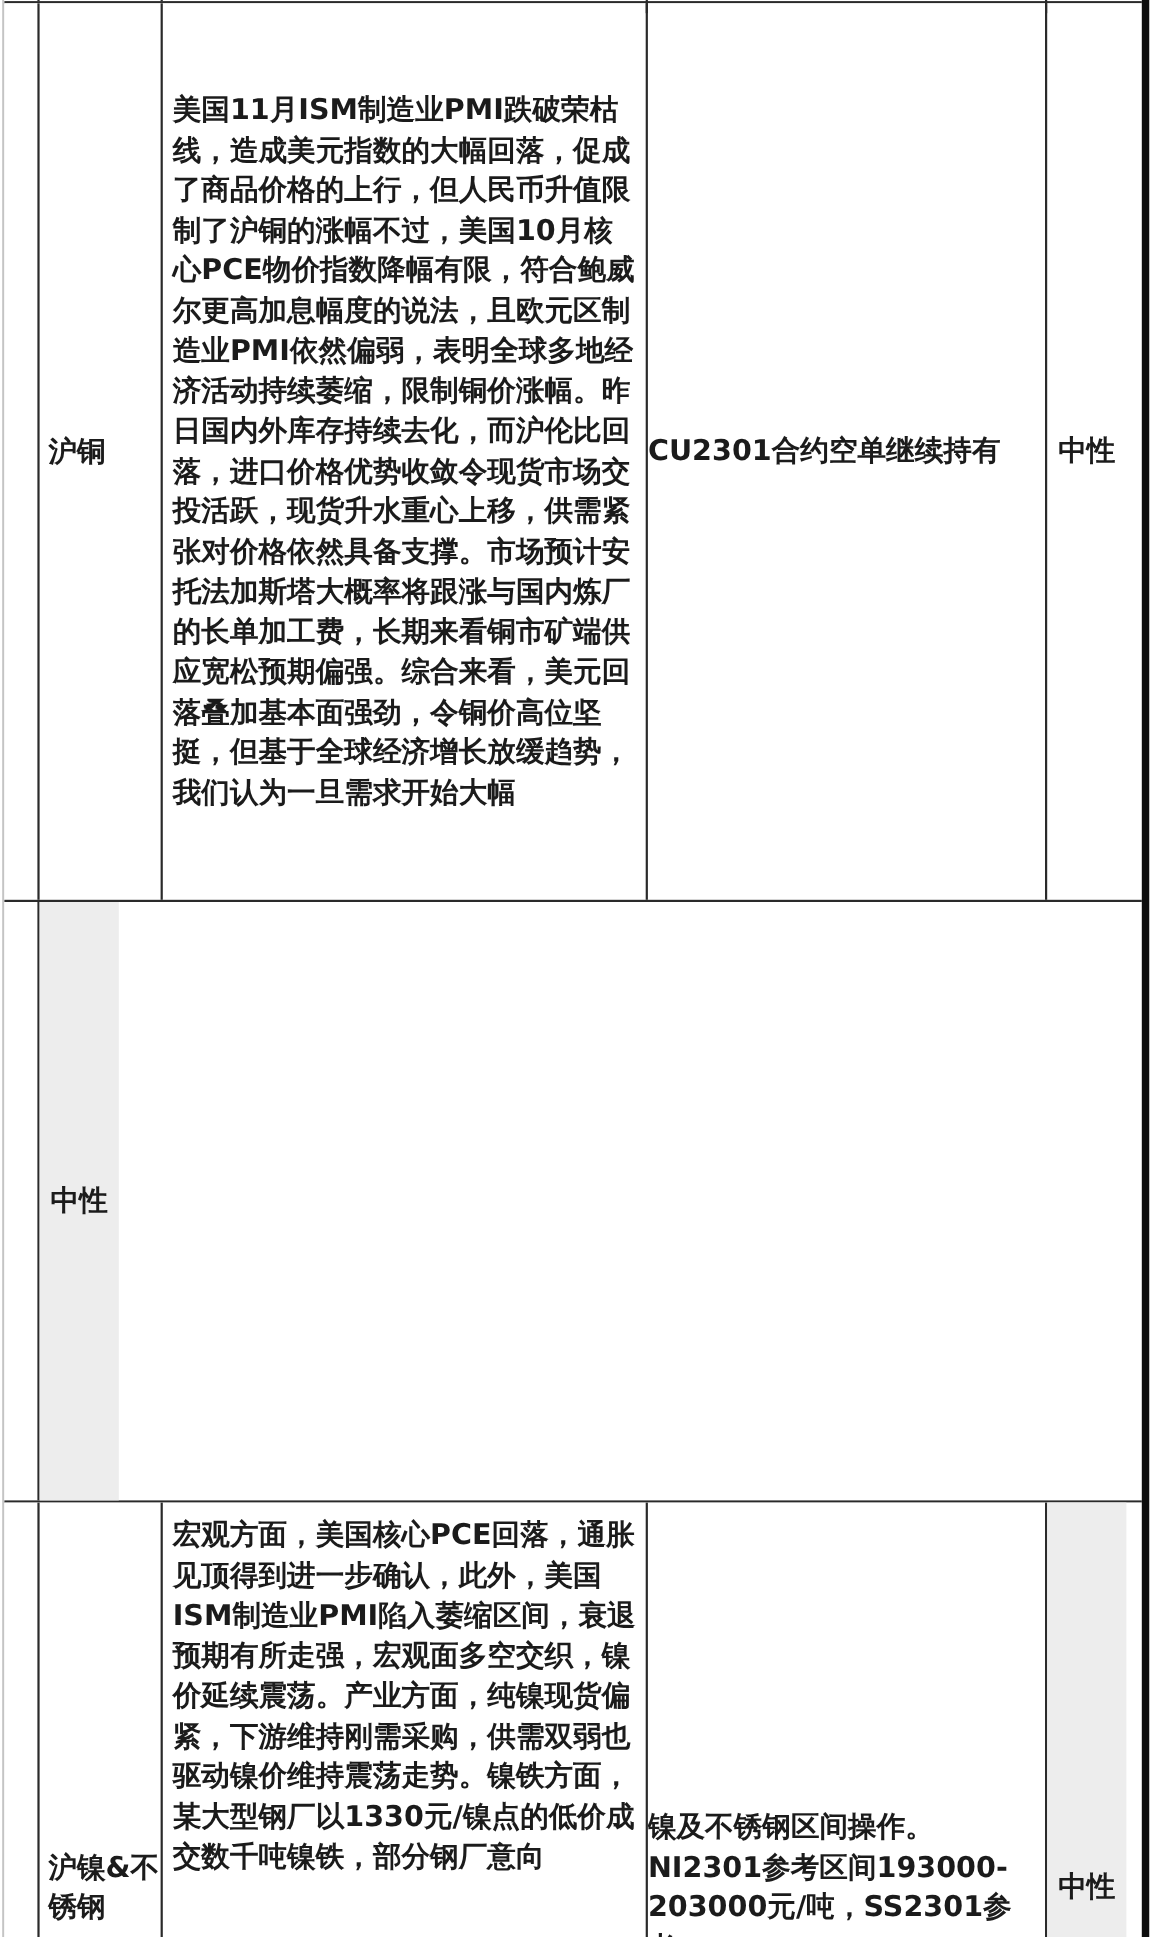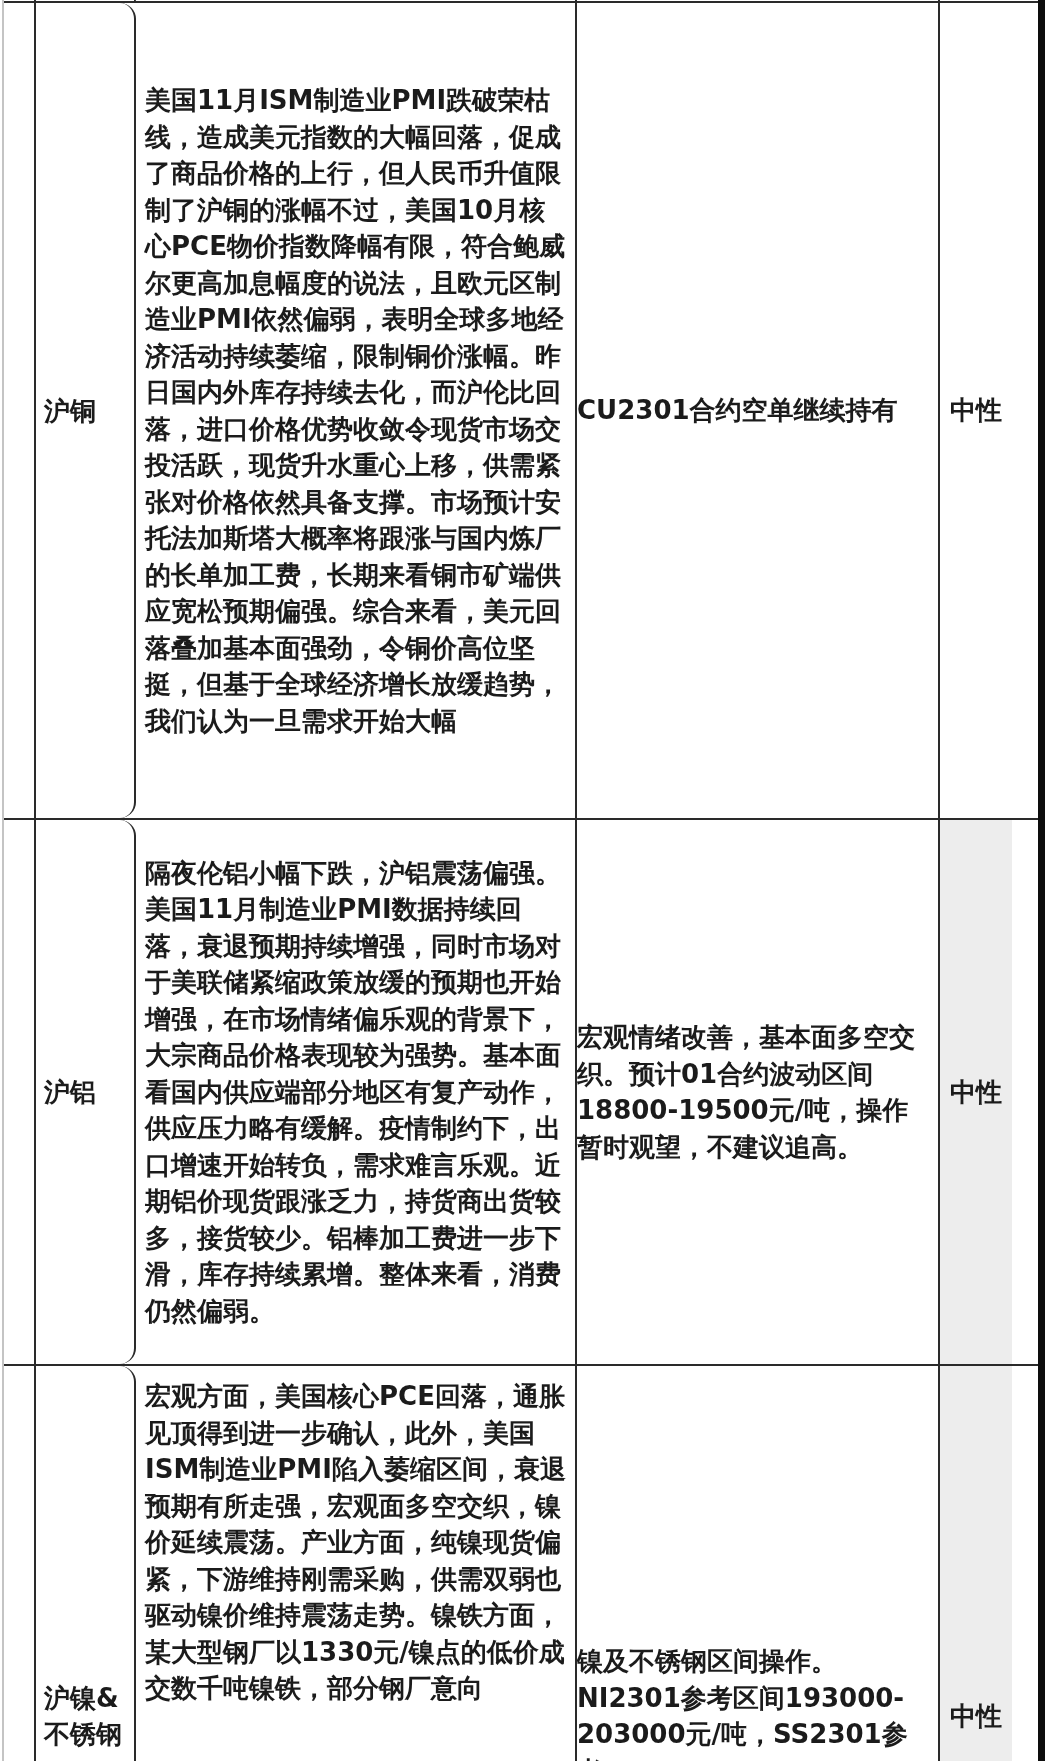--- a/index.html
+++ b/index.html
@@ -36,21 +36,21 @@
   .trow.r1{height:817px;}
   .trow.r2{height:546px;}
   .trow.r3{height:700px;border-bottom:none;}
   .cell{
     box-sizing:border-box;
     border-right:2px solid var(--line);
     display:flex;
     overflow:hidden;
   }
   .c1{width:32px;}
-  .c2{width:100px;border-radius:16px;}
+  .c2{width:112px;}
   .c3{width:441px;}
   .c4{width:363px;}
   .c5{width:72px;border-right:none;}
   
   .txt{
     font-size:26px;
     line-height:36.5px;
     font-weight:600;
     color:var(--ink);
     letter-spacing:0px;
@@ -88,29 +88,20 @@
     <div class="cell c4">
       <span class="txt para">CU2301合约空单继续持有</span>
     </div>
     <div class="cell c5">
       <span class="txt">中性</span>
     </div>
   </div>
 
   <div class="trow r2">
     <div class="cell c1"></div>
-    <div class="cell c2">
-      <span class="txt">沪铝</span>
-    </div>
-    <div class="cell c3">
-      <span class="txt para">隔夜伦铝小幅下跌，沪铝震荡偏强。美国11月制造业PMI数据持续回落，衰退预期持续增强，同时市场对于美联储紧缩政策放缓的预期也开始增强，在市场情绪偏乐观的背景下，大宗商品价格表现较为强势。基本面看国内供应端部分地区有复产动作，供应压力略有缓解。疫情制约下，出口增速开始转负，需求难言乐观。近期铝价现货跟涨乏力，持货商出货较多，接货较少。铝棒加工费进一步下滑，库存持续累增。整体来看，消费仍然偏弱。</span>
-    </div>
-    <div class="cell c4">
-      <span class="txt para">宏观情绪改善，基本面多空交织。预计01合约波动区间18800-19500元/吨，操作暂时观望，不建议追高。</span>
-    </div>
     <div class="cell c5 gray">
       <span class="txt">中性</span>
     </div>
   </div>
 
   <div class="trow r3">
     <div class="cell c1"></div>
     <div class="cell c2">
       <span class="txt">沪镍&amp;不锈钢</span>
     </div>

